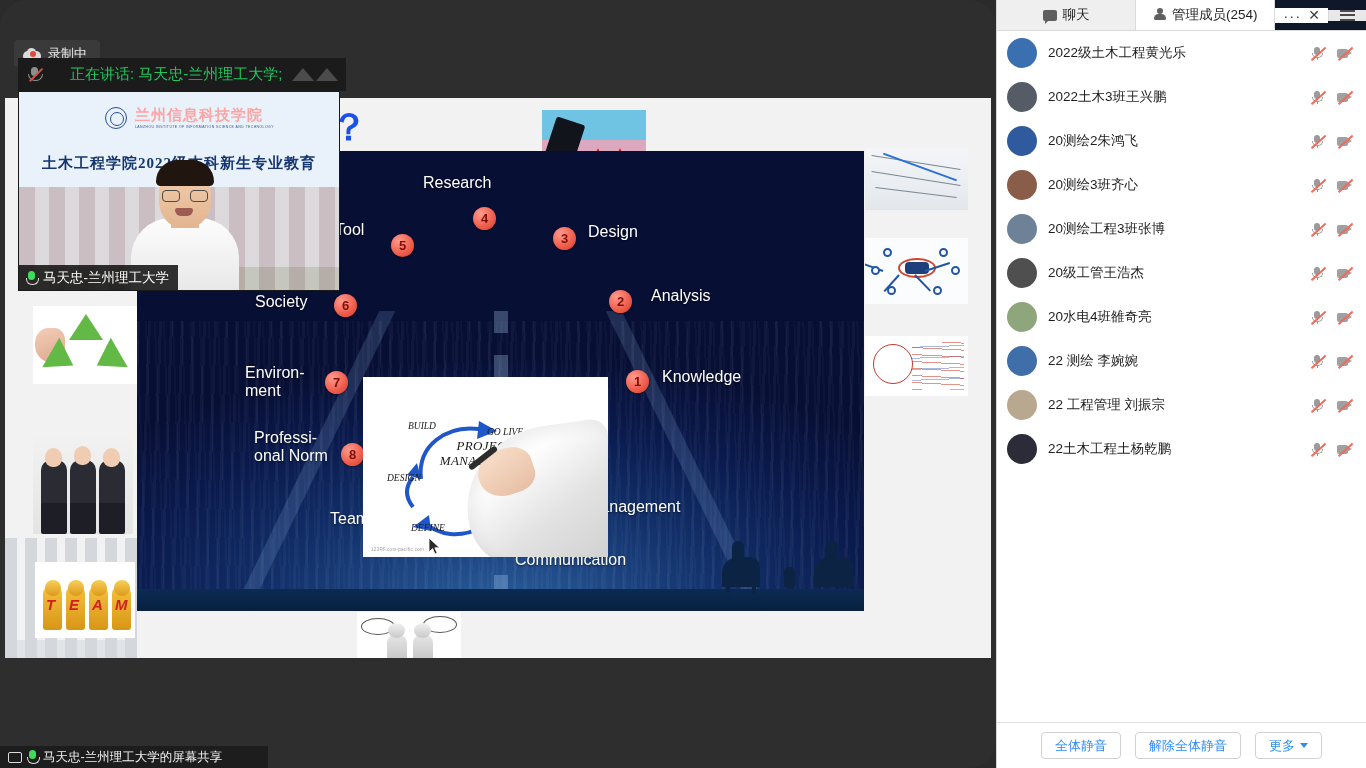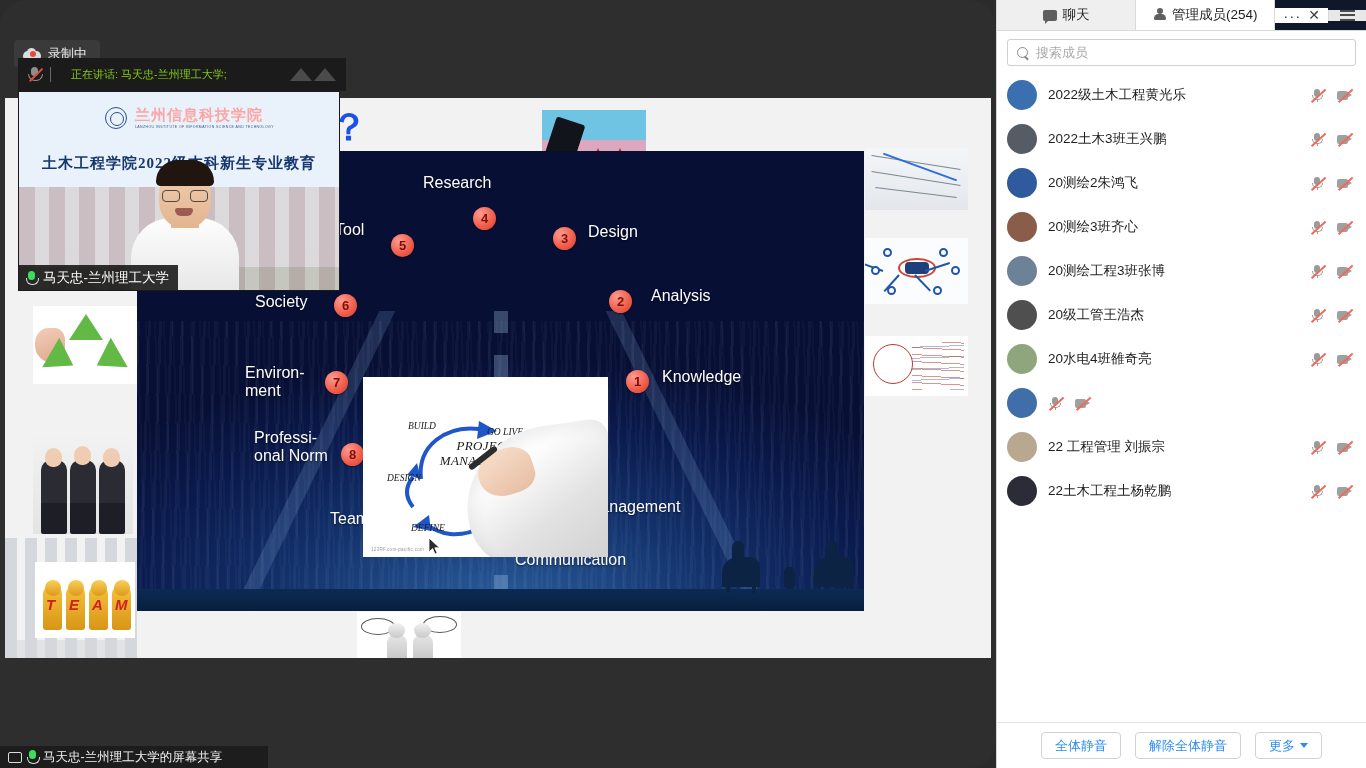--- a/index.html
+++ b/index.html
@@ -316,21 +316,21 @@
   }
   .ic-mic-muted { position: relative; width: 13px; height: 15px; flex: none; }
   .ic-mic-muted::before { content: ""; position: absolute; left: 3px; top: 0;
     width: 7px; height: 9px; background: #8e8e8e; border-radius: 4px; }
   .ic-mic-muted::after { content: ""; position: absolute; left: 0; top: 7px;
     width: 13px; height: 6px; border: 1.5px solid #8e8e8e; border-top: none;
     border-radius: 0 0 7px 7px; }
   .slash { position: absolute; left: -1px; top: 7px; width: 18px; height: 1.7px;
     background: #e04a3f; transform: rotate(-45deg); transform-origin: center; z-index: 3; }
   #speaking-bar .sep { width: 1px; height: 15px; background: #6a6a6a; }
-  #speaking-text { color: #84cc16; font-size: 11px; white-space: nowrap; margin-left: 11px; }
+  #speaking-text { color: #22c55e; font-size: 15px; white-space: nowrap; margin-left: 11px; }
   #speaking-logo { margin-left: auto; display: flex; gap: 2px; }
   #speaking-logo i { display: block; width: 0; height: 0;
     border-left: 11px solid transparent; border-right: 11px solid transparent;
     border-bottom: 13px solid #4b4b4b; }
 
   
   #video-tile {
     position: absolute; left: 18px; top: 91px; width: 322px; height: 200px;
     background: #0d1b2a; overflow: hidden; z-index: 8;
     border: 1px solid #1a1a1a;
@@ -624,26 +624,20 @@
         <div id="tab-actions">
           <span class="ic-more">···</span>
           <span class="ic-close">✕</span>
         </div>
         <div id="hamburger">
           <span class="ic-bars"></span>
         </div>
       </div>
     </div>
 
-    <div id="search-wrap">
-      <div id="search-box">
-        <span class="ic-search"></span>
-        <input id="search-input" type="text" placeholder="搜索成员" value="" style="">
-      </div>
-    </div>
 
     <div id="plist">
       <div class="prow">
         <span class="pavatar" style="background:#3a6fb0"></span>
         <span class="pname">2022级土木工程黄光乐</span>
         <span class="picons">
           <span class="ic-mic-off">
               <i class="body"></i>
               <i class="arc"></i>
               <i class="stand"></i>
@@ -753,20 +747,21 @@
             </span>
           <span class="ic-cam-off">
               <i class="box"></i>
               <i class="lens"></i>
               <i class="redslash"></i>
             </span>
         </span>
       </div>
       <div class="prow">
         <span class="pavatar" style="background:#3f6ea8"></span>
+        <span class="pname">22  测绘  李婉婉</span>
         <span class="picons">
           <span class="ic-mic-off">
               <i class="body"></i>
               <i class="arc"></i>
               <i class="stand"></i>
               <i class="redslash"></i>
             </span>
           <span class="ic-cam-off">
               <i class="box"></i>
               <i class="lens"></i>

